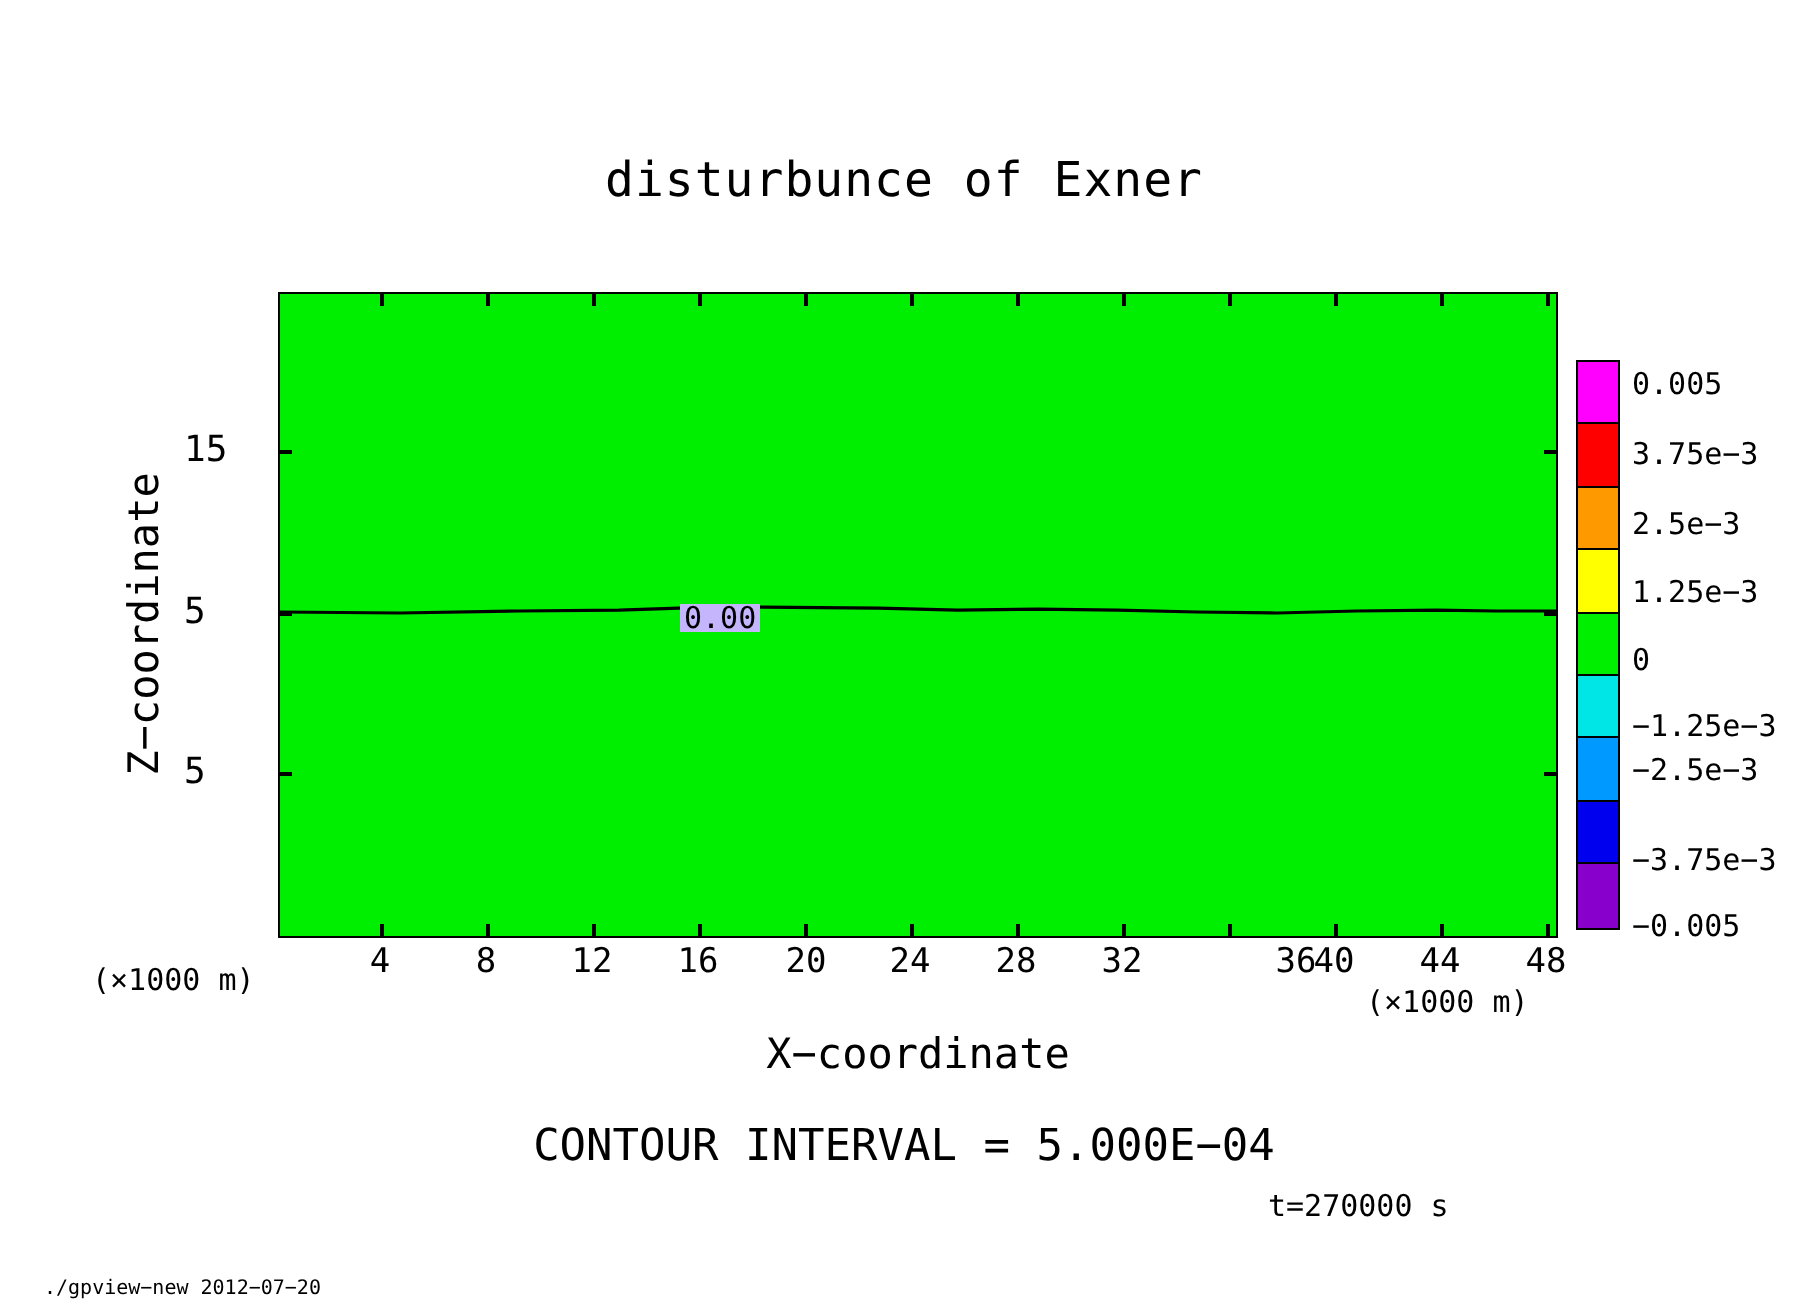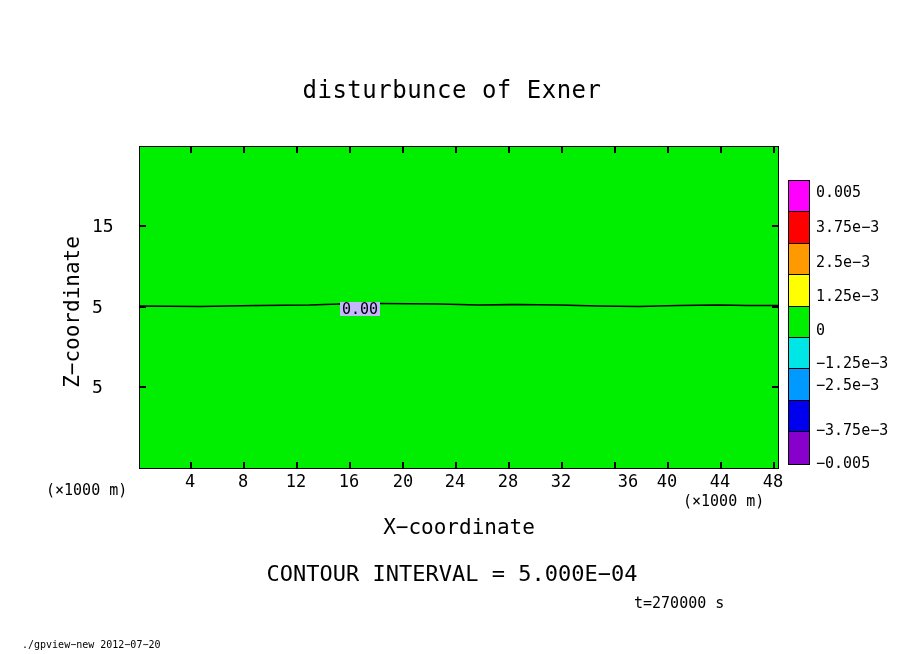--- a/index.html
+++ b/index.html
@@ -210,21 +210,21 @@
   <div class="tick ytick-right" style="left:772px; top:225px;"></div>
 
   <div class="xlabel-num" style="left:190px;">4</div>
   <div class="xlabel-num" style="left:243px;">8</div>
   <div class="xlabel-num" style="left:296px;">12</div>
   <div class="xlabel-num" style="left:349px;">16</div>
   <div class="xlabel-num" style="left:403px;">20</div>
   <div class="xlabel-num" style="left:455px;">24</div>
   <div class="xlabel-num" style="left:508px;">28</div>
   <div class="xlabel-num" style="left:561px;">32</div>
-  <div class="xlabel-num" style="left:628px;">36</div>
+  <div class="xlabel-num" style="left:648px;">36</div>
   <div class="xlabel-num" style="left:667px;">40</div>
   <div class="xlabel-num" style="left:720px;">44</div>
   <div class="xlabel-num" style="left:773px;">48</div>
 
   <div class="ylabel-num" style="left:92px; top:386px;">5</div>
   <div class="ylabel-num" style="left:92px; top:306px;">5</div>
   <div class="ylabel-num" style="left:92px; top:225px;">15</div>
 
   <div class="axis-title-y">Z−coordinate</div>
   <div class="axis-title-x">X−coordinate</div>

